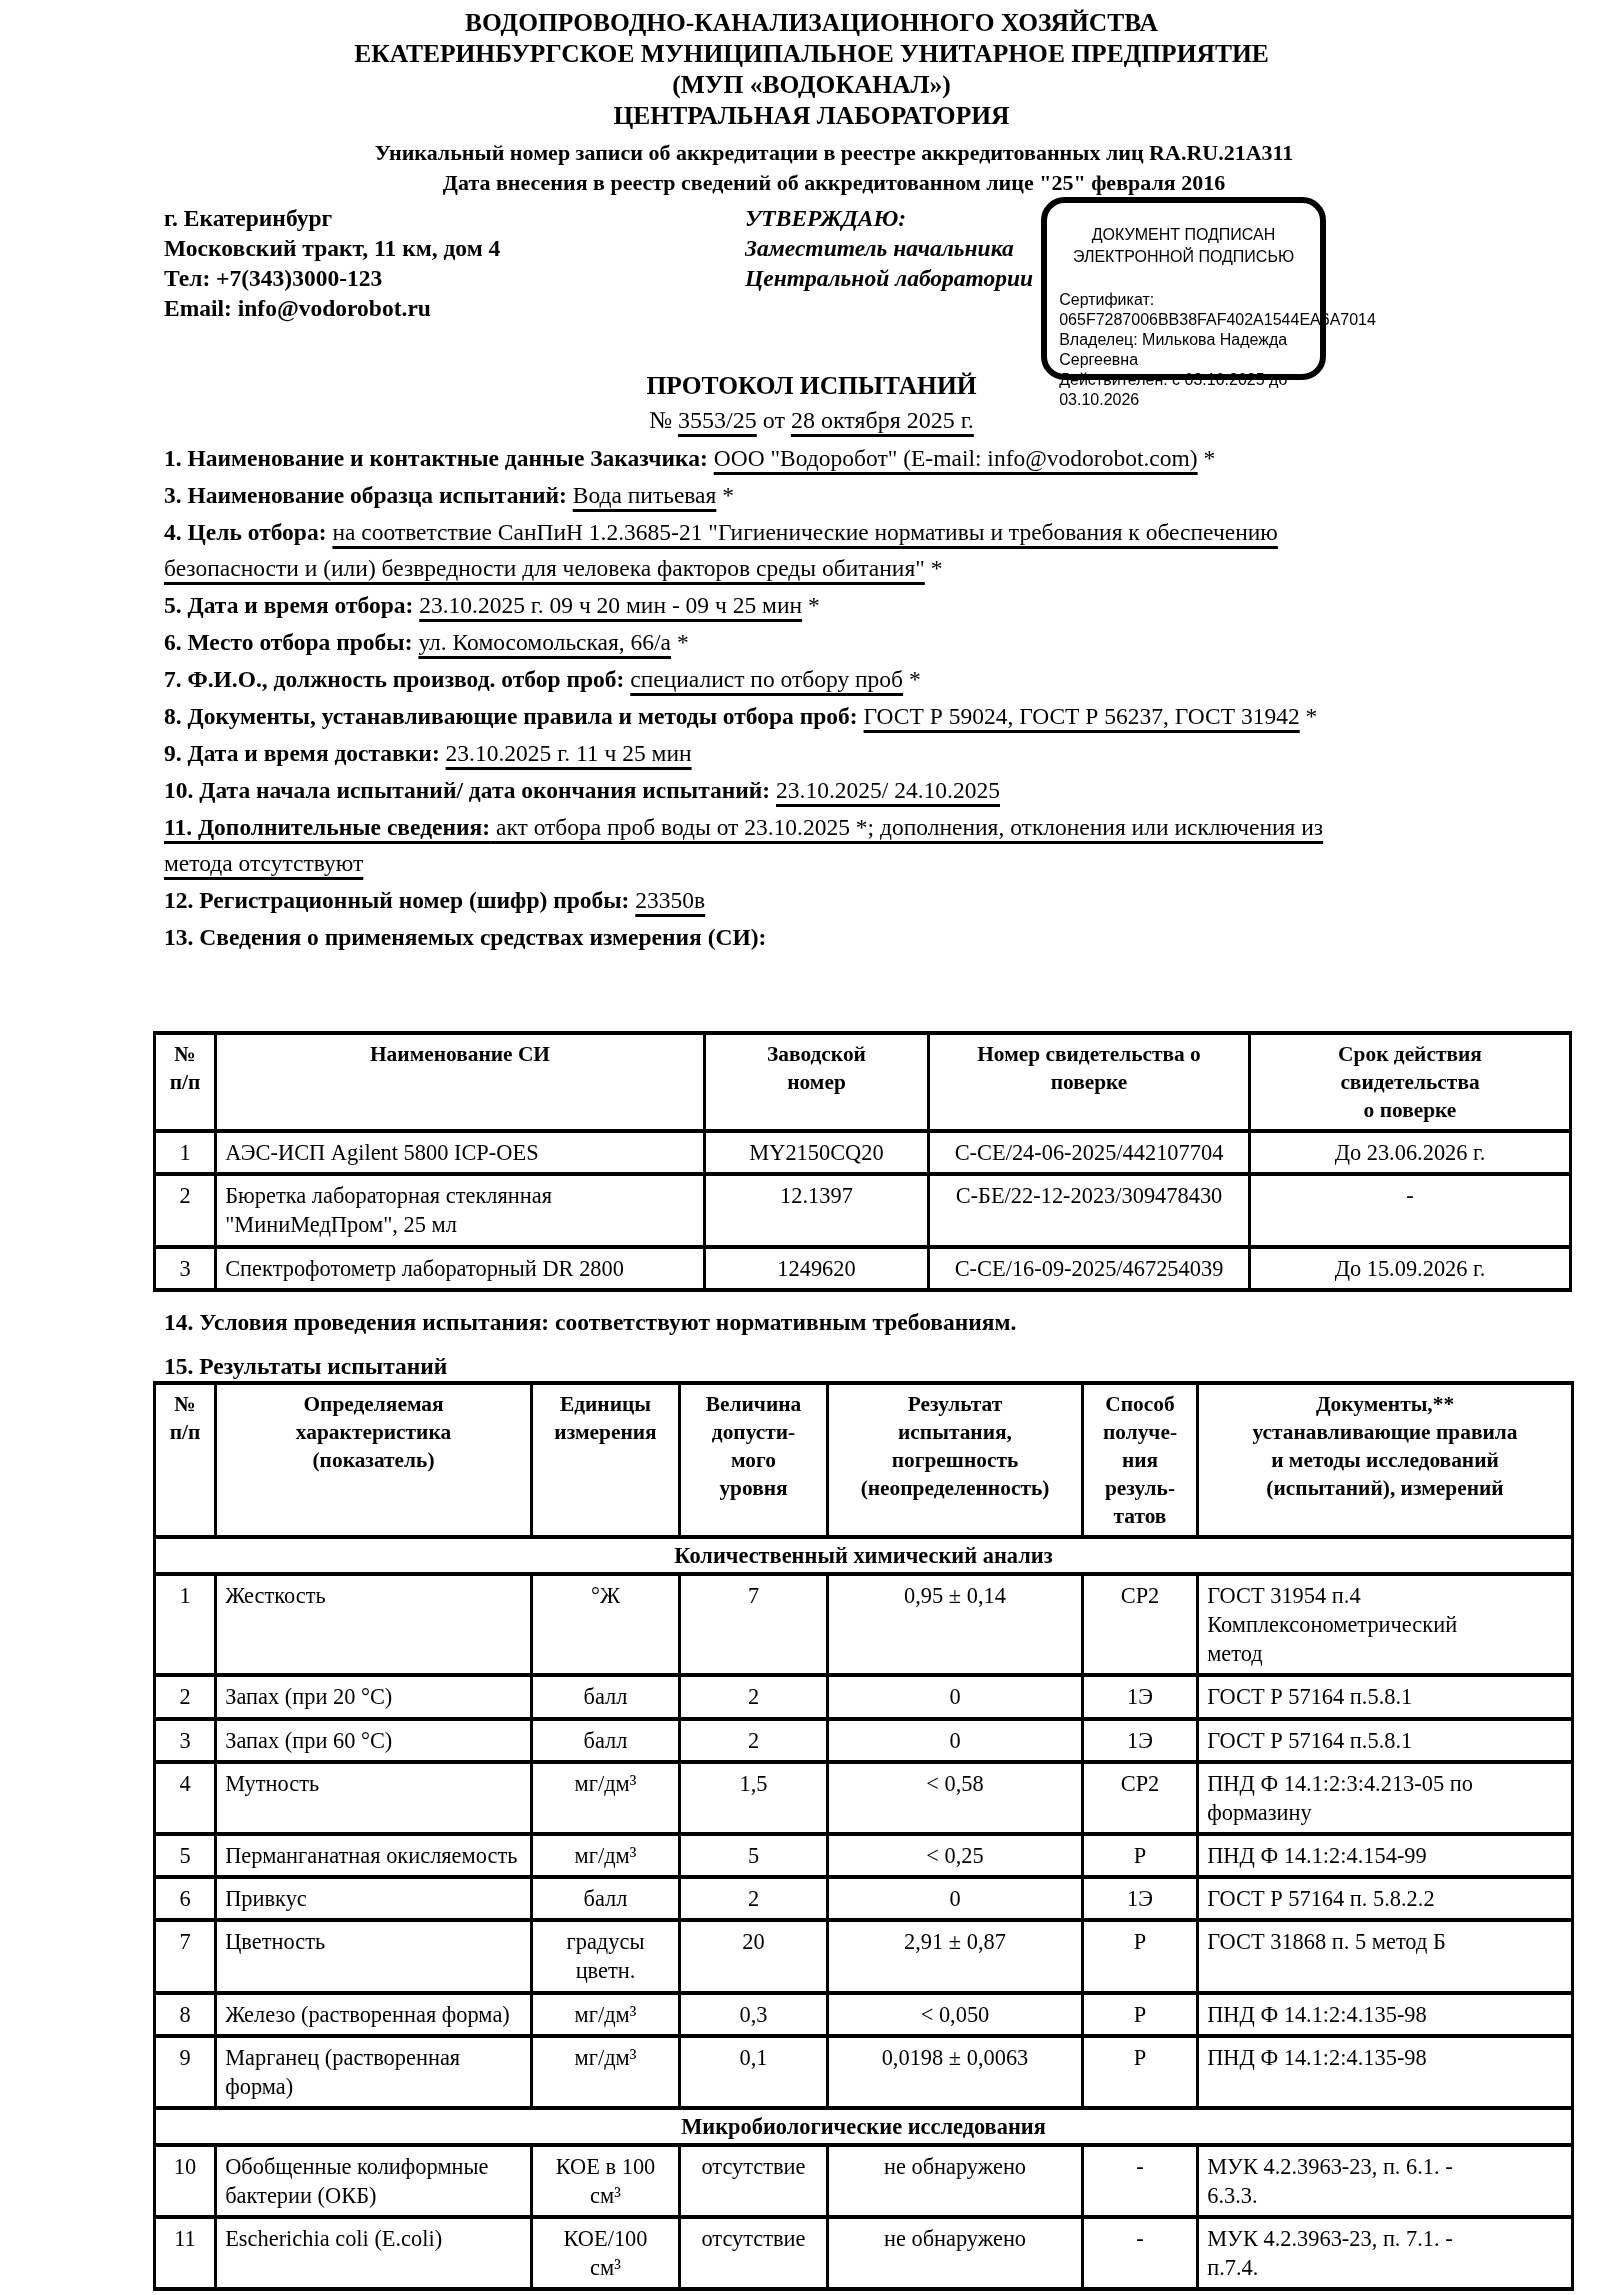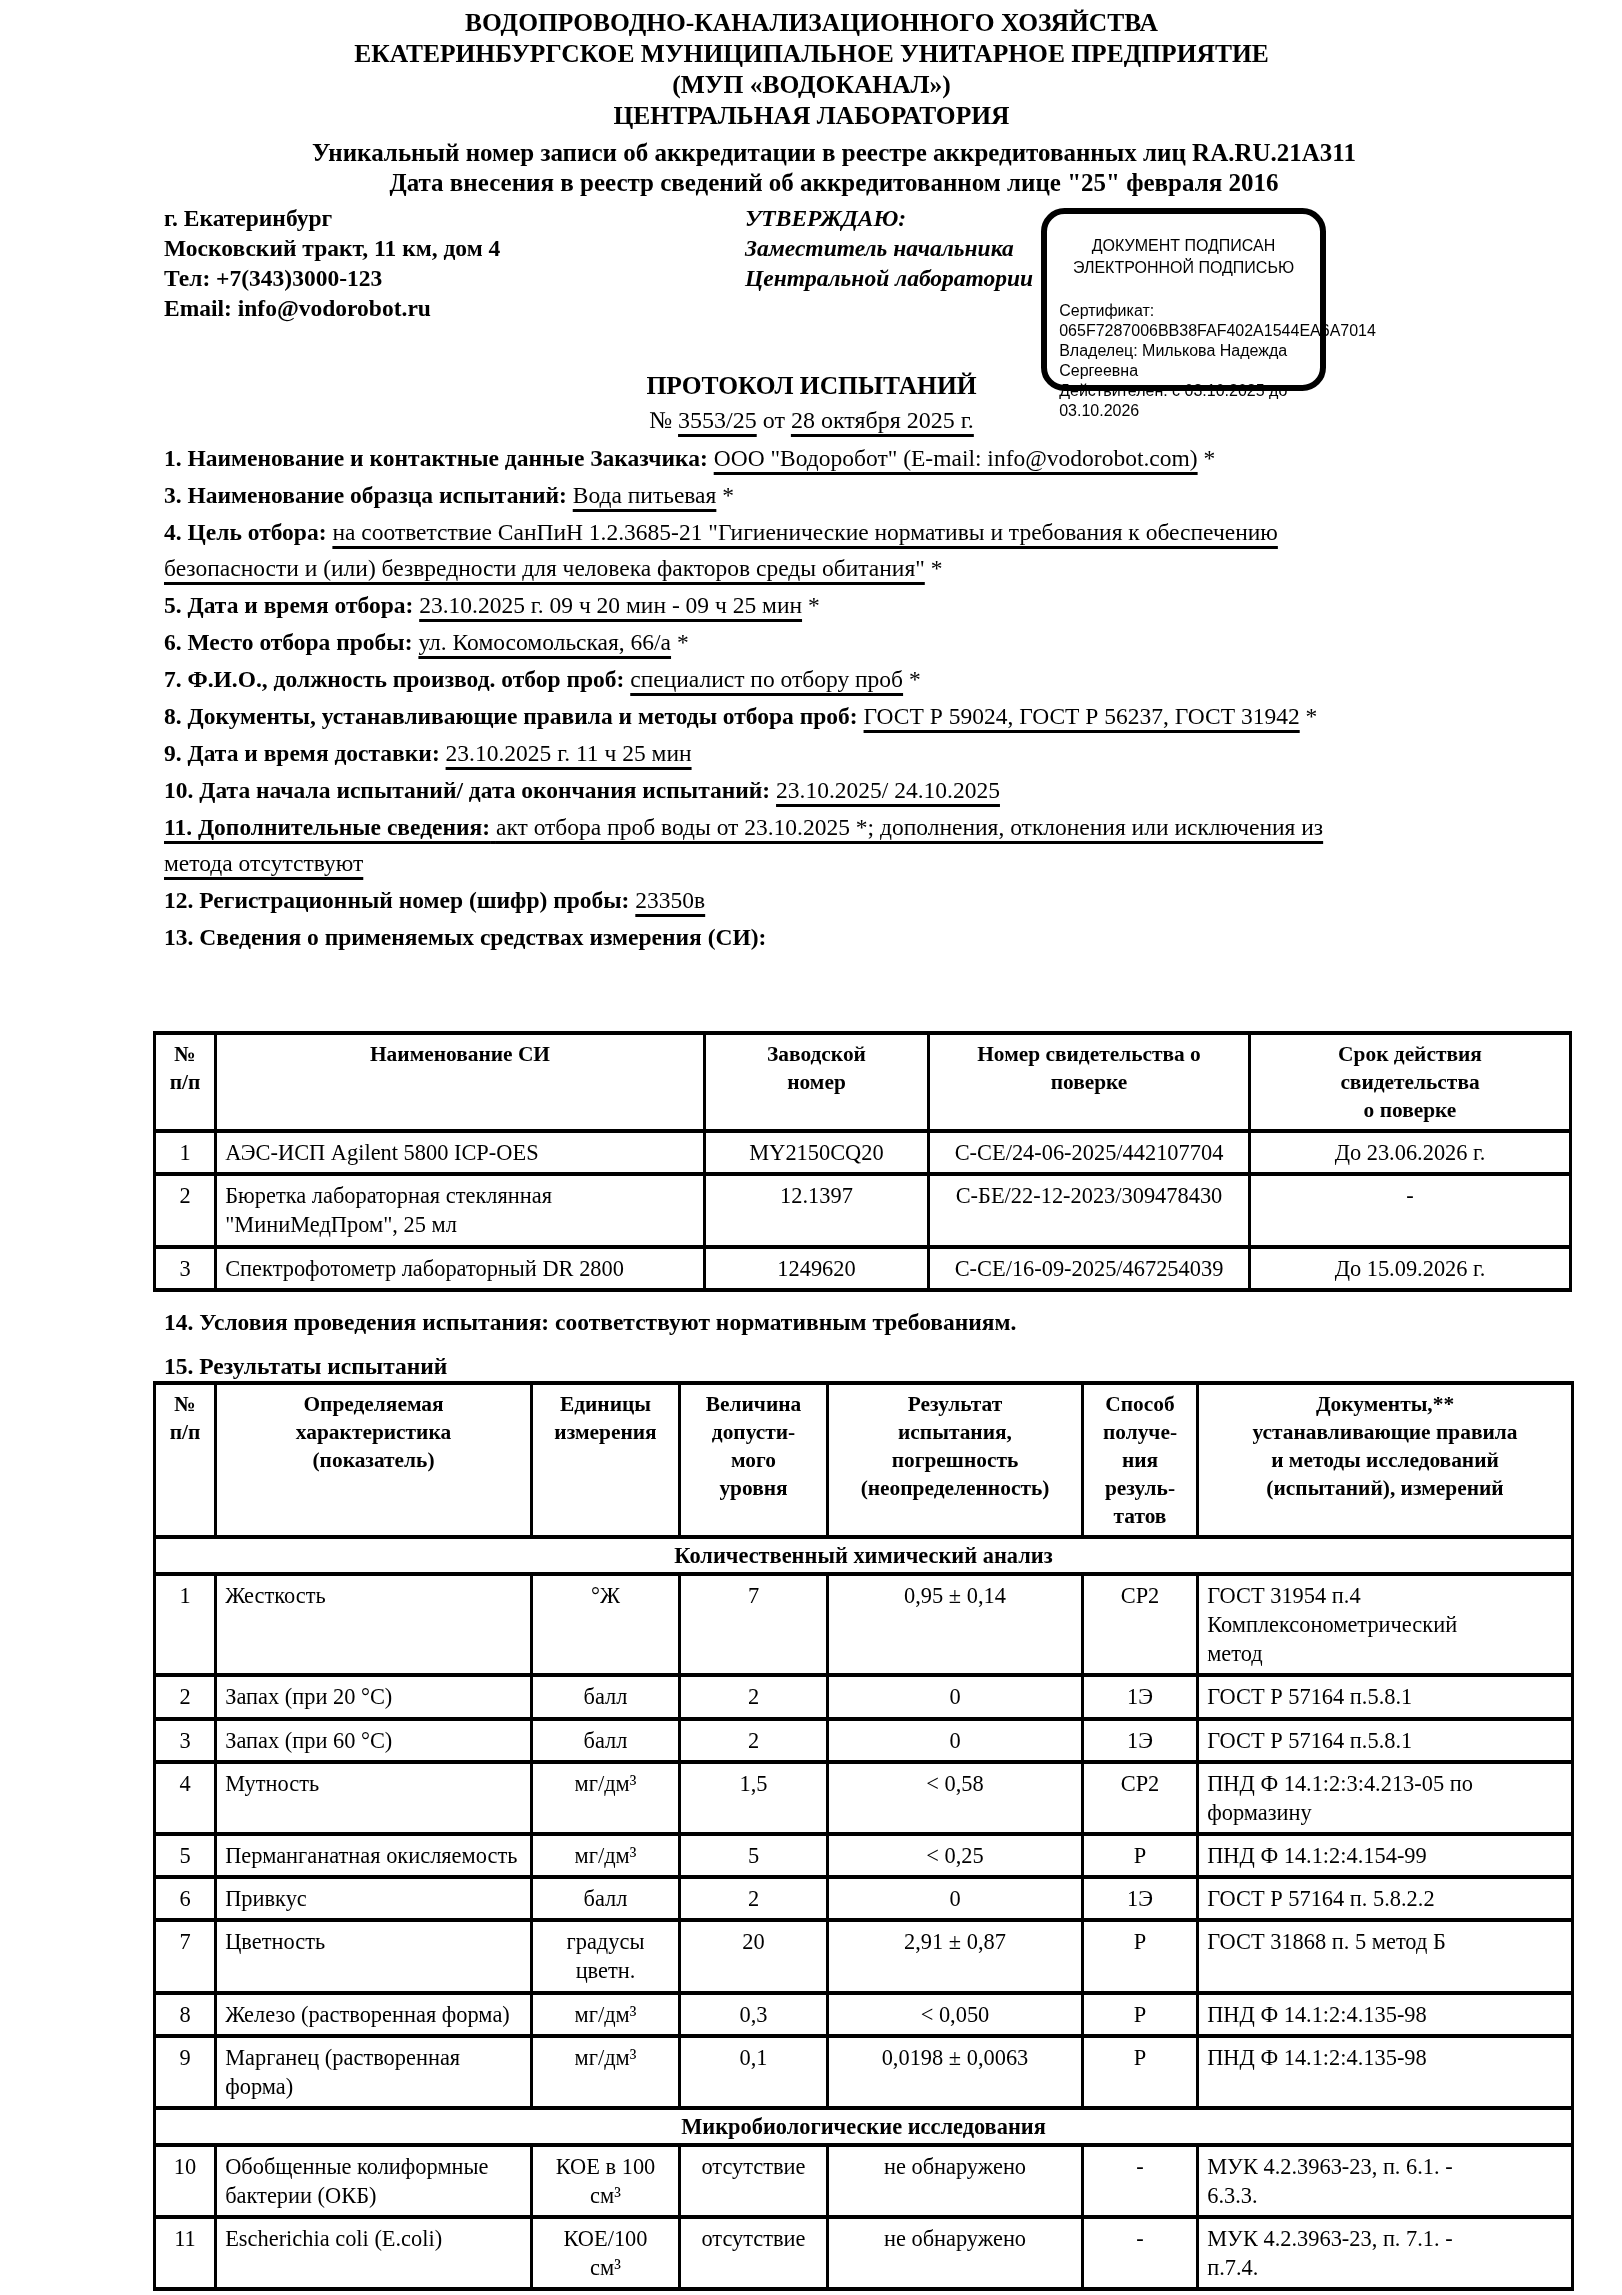--- a/index.html
+++ b/index.html
@@ -3,27 +3,27 @@
 <meta charset="utf-8">
 <style>
   html,body { margin:0; padding:0; background:#ffffff; }
   .page {
     position:relative; width:1623px; height:2295px; background:#ffffff; color:#000;
     font-family:"Liberation Serif","DejaVu Serif",serif; overflow:hidden;
   }
   
   .doc-header { position:absolute; top:7.1px; left:0; width:100%; text-align:center; font-weight:bold; }
   .doc-header .h-big { font-size:25.5px; line-height:31px; }
-  .doc-header .h-small { font-size:25px; line-height:30px;padding-left:45px; }
+  .doc-header .h-small { font-size:22px; line-height:30px;padding-left:45px; }
   .doc-header .gap { margin-top:7.1px; }
   
   .address { position:absolute; top:203px; left:164px; font-weight:bold; font-size:23.5px; line-height:30px; }
   .approve { position:absolute; top:203px; left:745px; font-weight:bold; font-size:23.5px; line-height:30px;font-style:italic; }
   .stamp {
-    position:absolute; top:208px; left:1041px; width:273px; height:171px;
+    position:absolute; top:197px; left:1041px; width:273px; height:171px;
     border:6.6px solid #000; border-radius:23.5px; background:#fff;
     font-family:"Liberation Sans","DejaVu Sans",sans-serif;
   }
   .stamp-title { margin-top:21.4px; text-align:center; font-size:16px; line-height:21.4px; }
   .stamp-certs { margin:22.4px 9.2px 0 12.2px; font-size:16px; line-height:20px; }
   
   .protocol-title { position:absolute; top:371px; left:0; width:100%; text-align:center; font-weight:bold; font-size:25.5px; }
   .protocol-number { position:absolute; top:407px; left:0; width:100%; text-align:center; font-size:24px; }
   
   .items { position:absolute; top:440px; left:164px; width:1399px; font-size:23.5px; }

